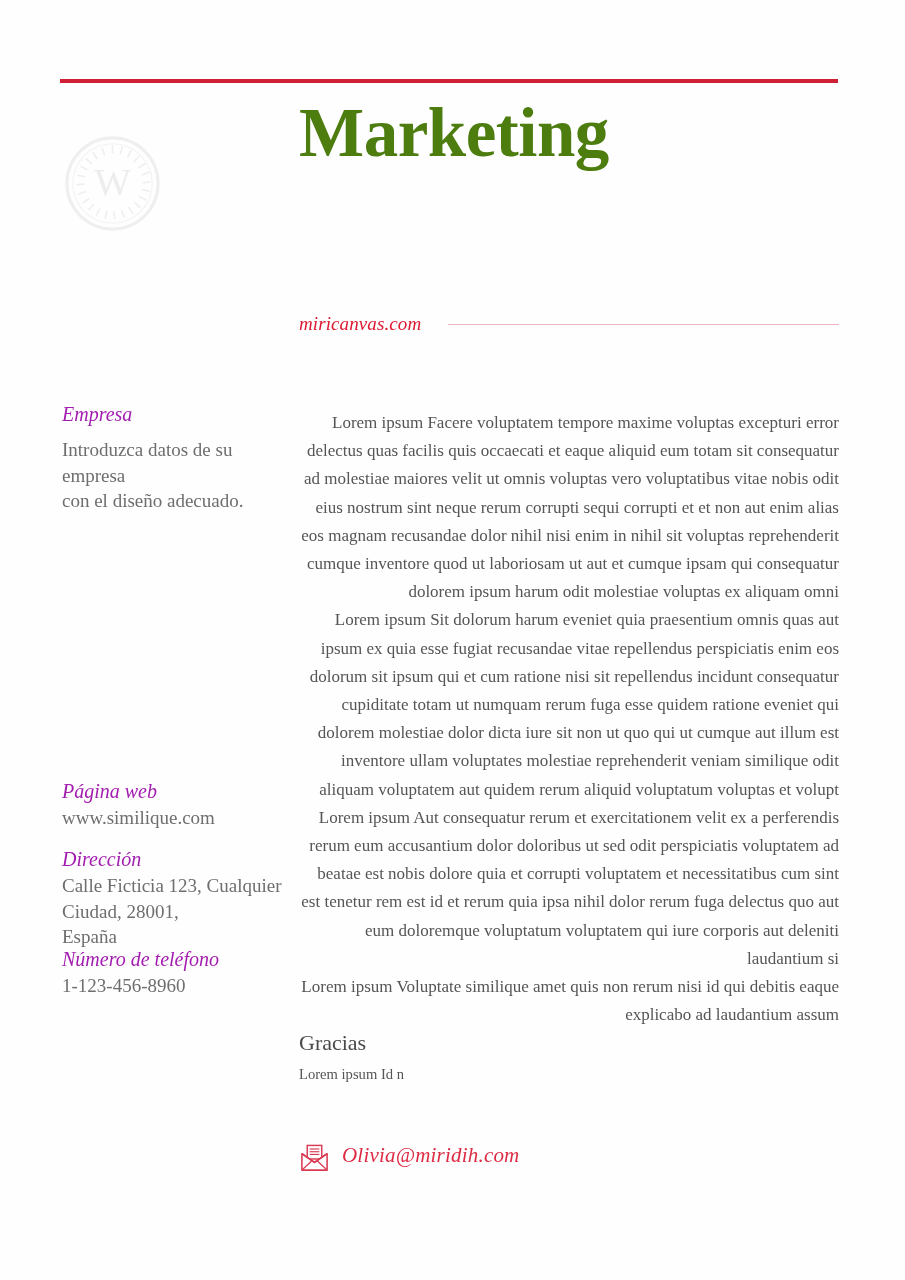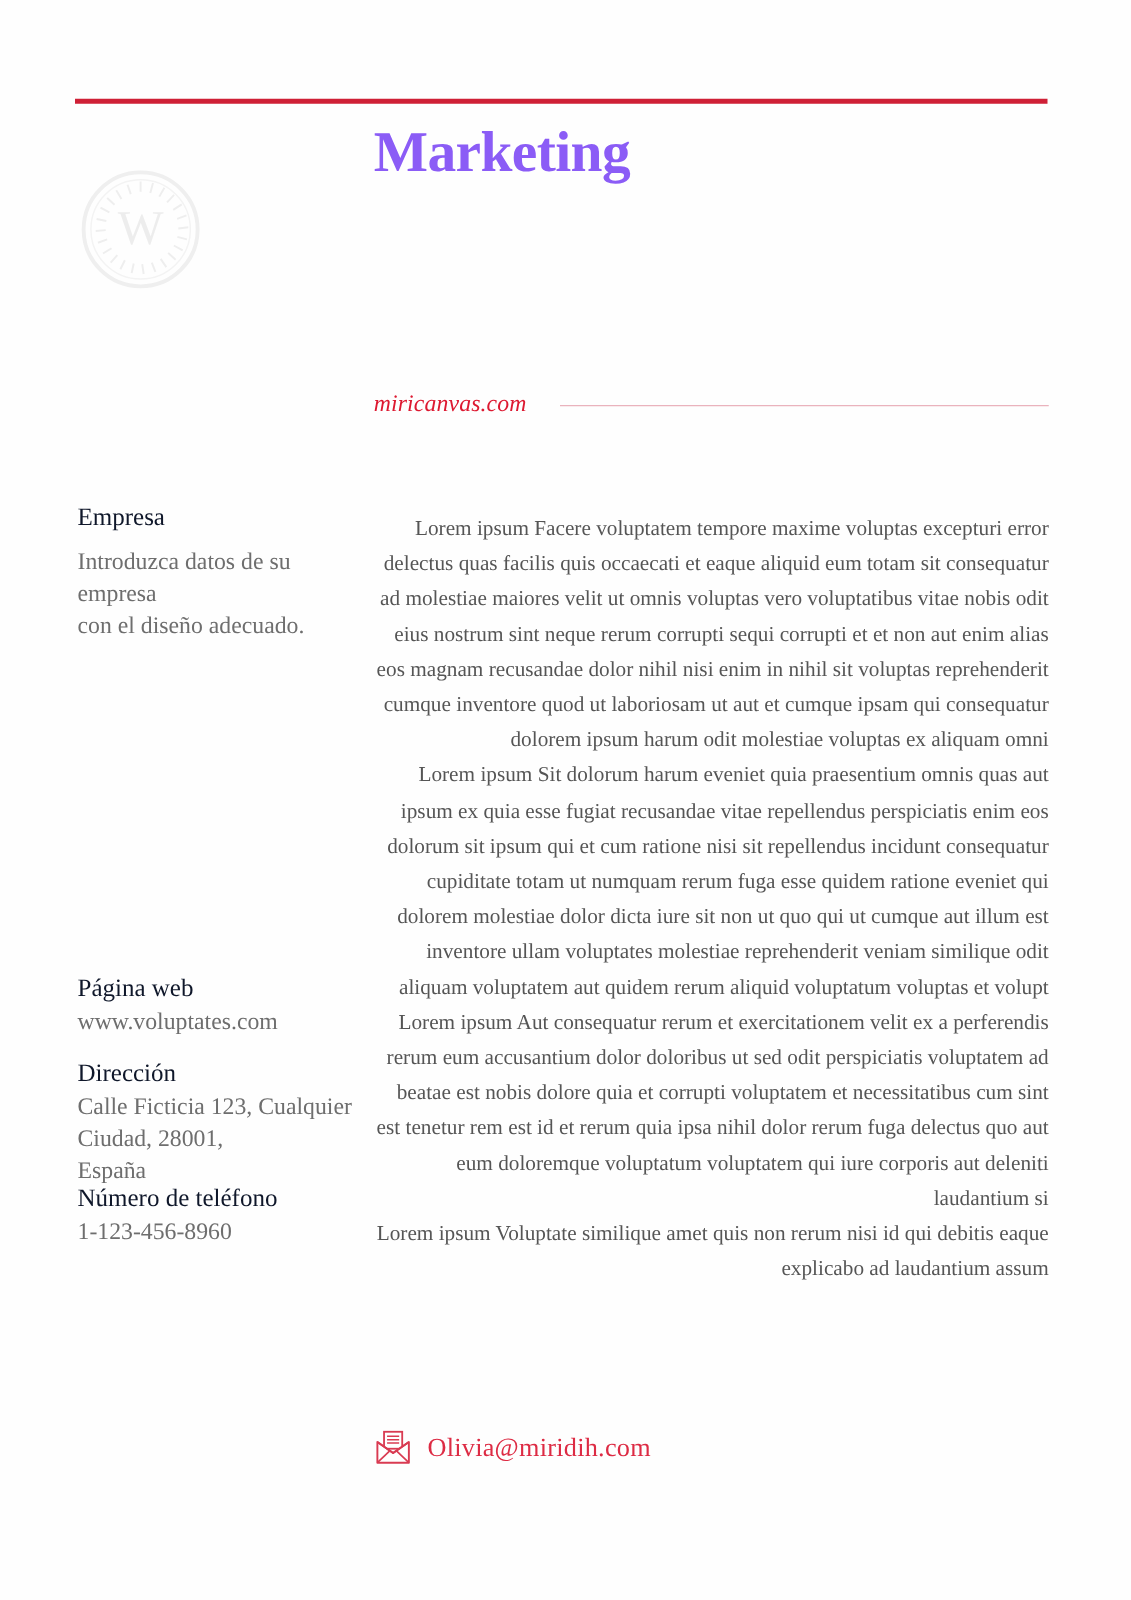--- a/index.html
+++ b/index.html
@@ -45,24 +45,24 @@
   .title-block {
     position: absolute;
     left: 299px;
     top: 99px;
     width: 560px;
   }
   .doc-title {
     margin: 0;
     font-family: "Liberation Serif", "DejaVu Serif", serif;
     font-weight: bold;
-    font-size: 46px;
+    font-size: 69px;
     line-height: 0.99;
     letter-spacing: -0.5px;
-    color: #8b5cf6;
+    color: #4d7c0f;
   }
   .doc-title .line2 { display: block; }
 
   
   .web-line {
     position: absolute;
     left: 299px;
     top: 313px;
     width: 540px;
     display: flex;
@@ -76,24 +76,25 @@
     font-style: italic;
   }
   .web-line .rule {
     flex: 1 1 auto;
     height: 1px;
     background: #eab3bd;
     margin-left: 27px;
   }
   .side-h {
     font-size: 20px;
-    color: #0f172a;
+    color: #a21caf;
     margin: 0 0 11px 0;
     font-weight: normal;
     line-height: 1.15;
+    font-style: italic;
   }
   .side-h.tight { margin-bottom: 2px; }
   .side-p {
     font-size: 19px;
     color: #6e6e6e;
     line-height: 1.35;
     margin: 0;
   }
 
   .sb-empresa   { position: absolute; left: 62px; top: 403px; width: 225px; }
@@ -136,21 +137,21 @@
     color: #555555;
     line-height: 1.4;
   }
 
   
   .email-row {
     position: absolute;
     left: 299px;
     top: 1143px;
     display: flex;
-    align-items: center;
+    font-style: italic;
   }
   .email-icon {
     width: 31px;
     height: 31px;
     margin-right: 12px;
     flex: 0 0 auto;
   }
   .email-icon svg { display: block; }
   .email-text {
     font-size: 21px;
@@ -211,41 +212,45 @@
   </div>
 
   <div class="sb-empresa">
     <h2 class="side-h">Empresa</h2>
     <p class="side-p" style="white-space: pre-line;">Introduzca datos de su empresa
 con el diseño adecuado.</p>
   </div>
 
   <div class="sb-web">
     <h2 class="side-h tight">Página web</h2>
-    <p class="side-p">www.voluptates.com</p>
+    <p class="side-p">www.similique.com</p>
   </div>
 
   <div class="sb-dir">
     <h2 class="side-h tight">Dirección</h2>
     <p class="side-p" style="white-space: pre-line;">Calle Ficticia 123, Cualquier Ciudad, 28001,
 España</p>
   </div>
 
   <div class="sb-tel">
     <h2 class="side-h tight">Número de teléfono</h2>
     <p class="side-p">1-123-456-8960</p>
   </div>
 
   <div class="body-col">
     <p>Lorem ipsum Facere voluptatem tempore maxime voluptas excepturi error delectus quas facilis quis occaecati et eaque aliquid eum totam sit consequatur ad molestiae maiores velit ut omnis voluptas vero voluptatibus vitae nobis odit eius nostrum sint neque rerum corrupti sequi corrupti et et non aut enim alias eos magnam recusandae dolor nihil nisi enim in nihil sit voluptas reprehenderit cumque inventore quod ut laboriosam ut aut et cumque ipsam qui consequatur dolorem ipsum harum odit molestiae voluptas ex aliquam omni</p>
     <p>Lorem ipsum Sit dolorum harum eveniet quia praesentium omnis quas aut ipsum ex quia esse fugiat recusandae vitae repellendus perspiciatis enim eos dolorum sit ipsum qui et cum ratione nisi sit repellendus incidunt consequatur cupiditate totam ut numquam rerum fuga esse quidem ratione eveniet qui dolorem molestiae dolor dicta iure sit non ut quo qui ut cumque aut illum est inventore ullam voluptates molestiae reprehenderit veniam similique odit aliquam voluptatem aut quidem rerum aliquid voluptatum voluptas et volupt</p>
     <p>Lorem ipsum Aut consequatur rerum et exercitationem velit ex a perferendis rerum eum accusantium dolor doloribus ut sed odit perspiciatis voluptatem ad beatae est nobis dolore quia et corrupti voluptatem et necessitatibus cum sint est tenetur rem est id et rerum quia ipsa nihil dolor rerum fuga delectus quo aut eum doloremque voluptatum voluptatem qui iure corporis aut deleniti laudantium si</p>
     <p>Lorem ipsum Voluptate similique amet quis non rerum nisi id qui debitis eaque explicabo ad laudantium assum</p>
   </div>
 
+  <div class="gracias-block">
+    <h2 class="gracias-h">Gracias</h2>
+    <p class="gracias-p">Lorem ipsum Id n</p>
+  </div>
 
   <div class="email-row">
     <span class="email-icon">
       <svg viewBox="0 0 32 32" width="31" height="31" aria-hidden="true">
 
         <rect x="8.5" y="2.5" width="15" height="14" fill="#ffffff" stroke="#d93b52" stroke-width="1.5"></rect>
         <line x1="11" y1="6.2" x2="21" y2="6.2" stroke="#d93b52" stroke-width="1.2"></line>
         <line x1="11" y1="9" x2="21" y2="9" stroke="#d93b52" stroke-width="1.2"></line>
         <line x1="11" y1="11.8" x2="21" y2="11.8" stroke="#d93b52" stroke-width="1.2"></line>
 

